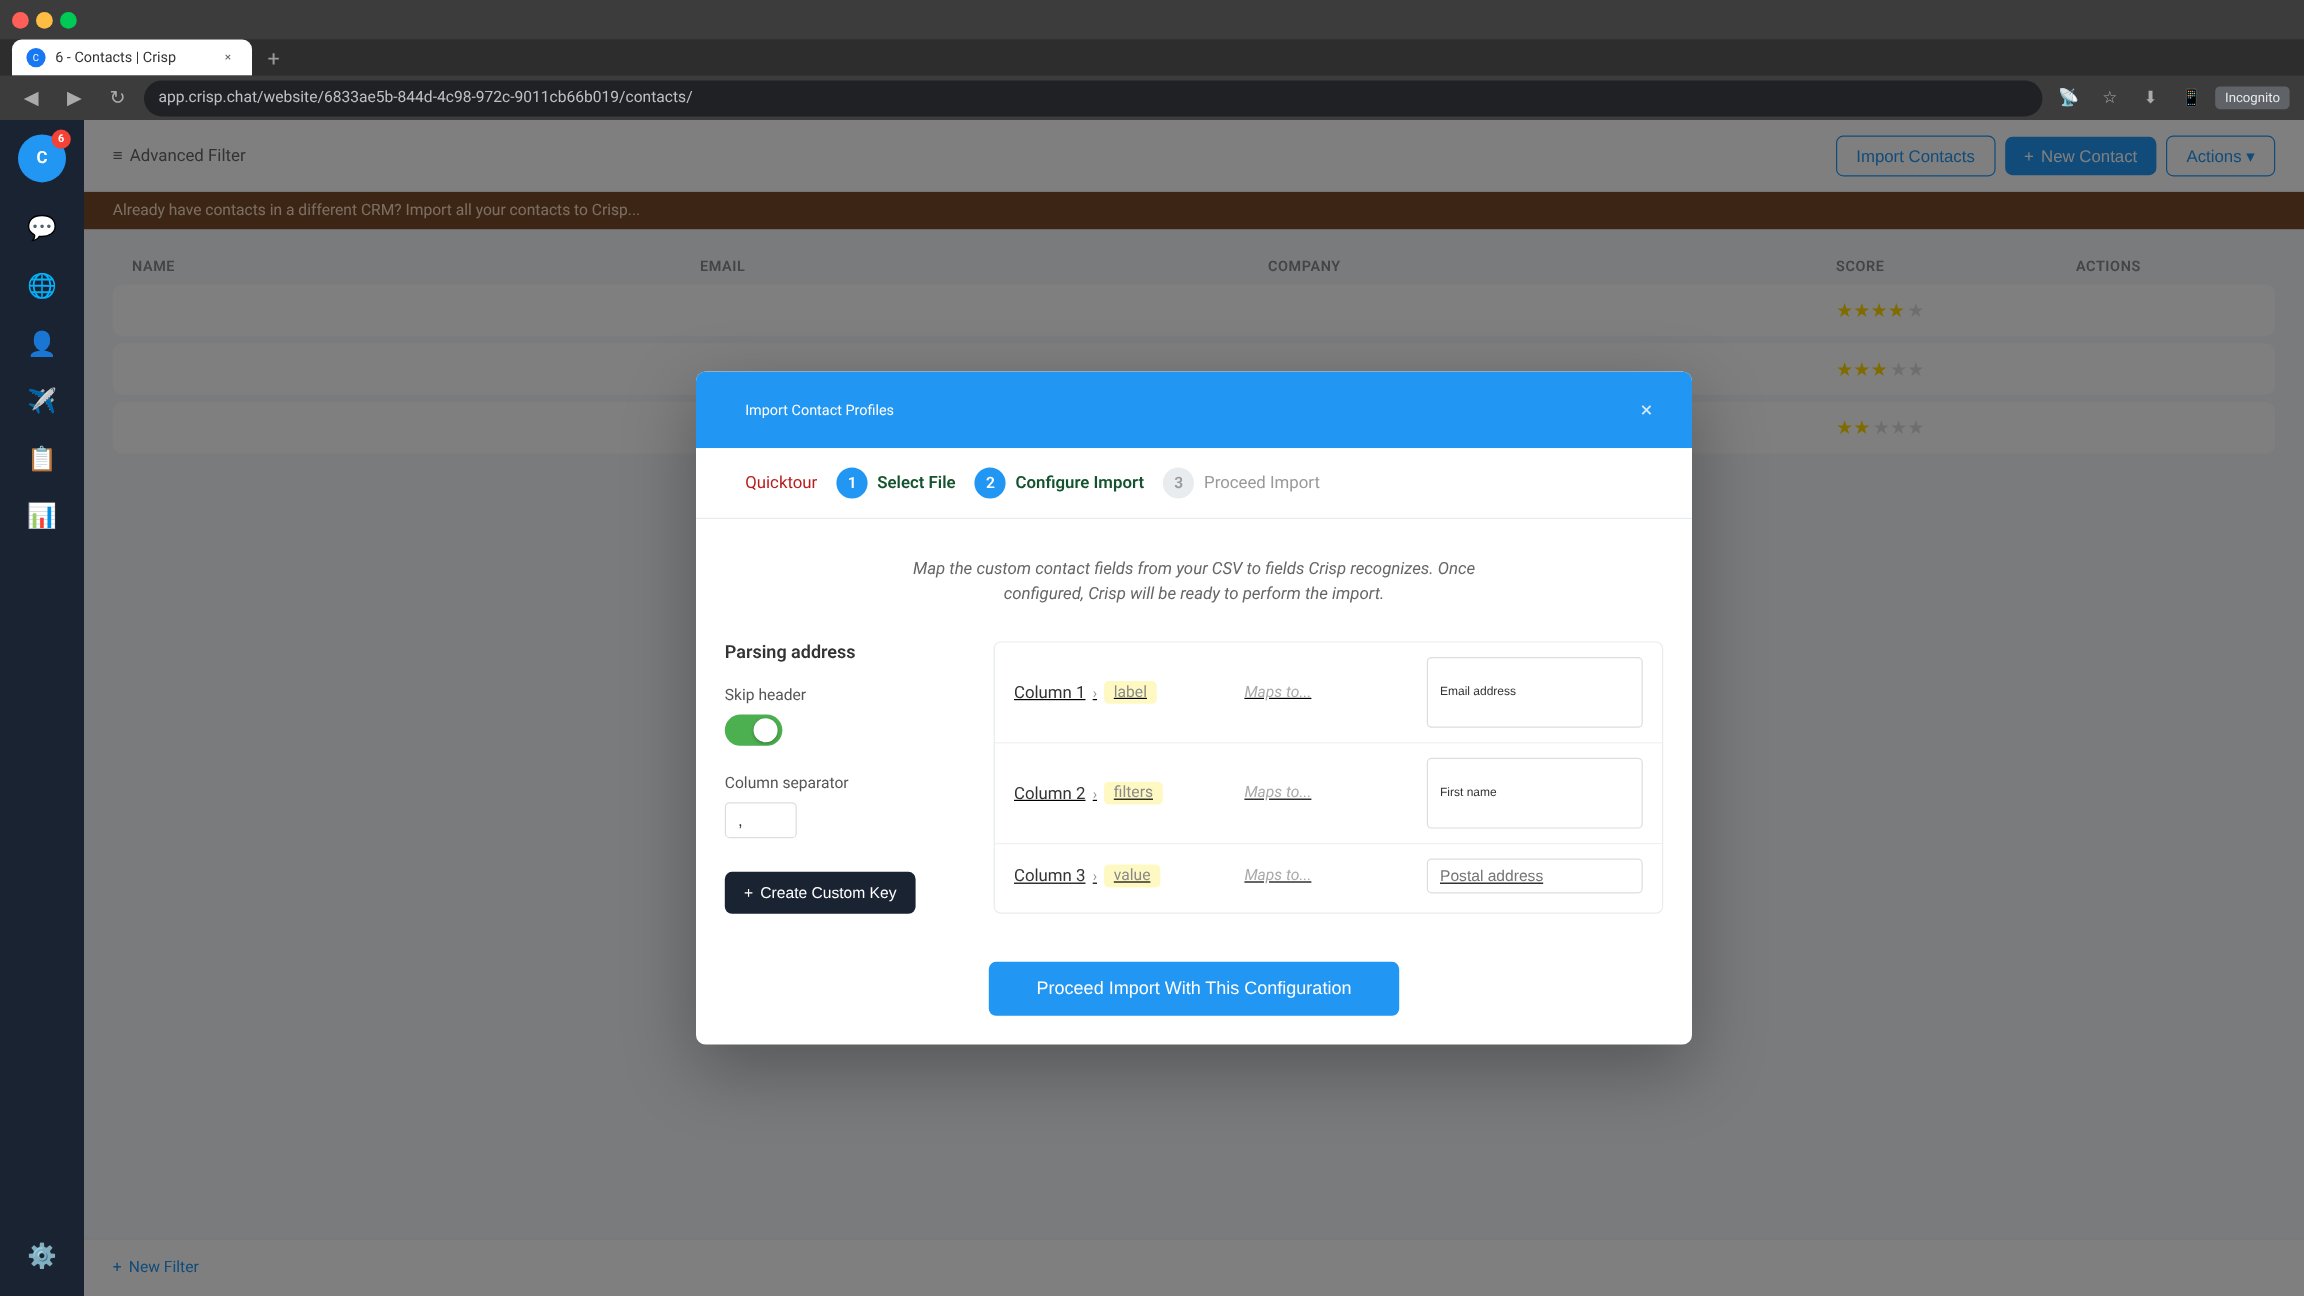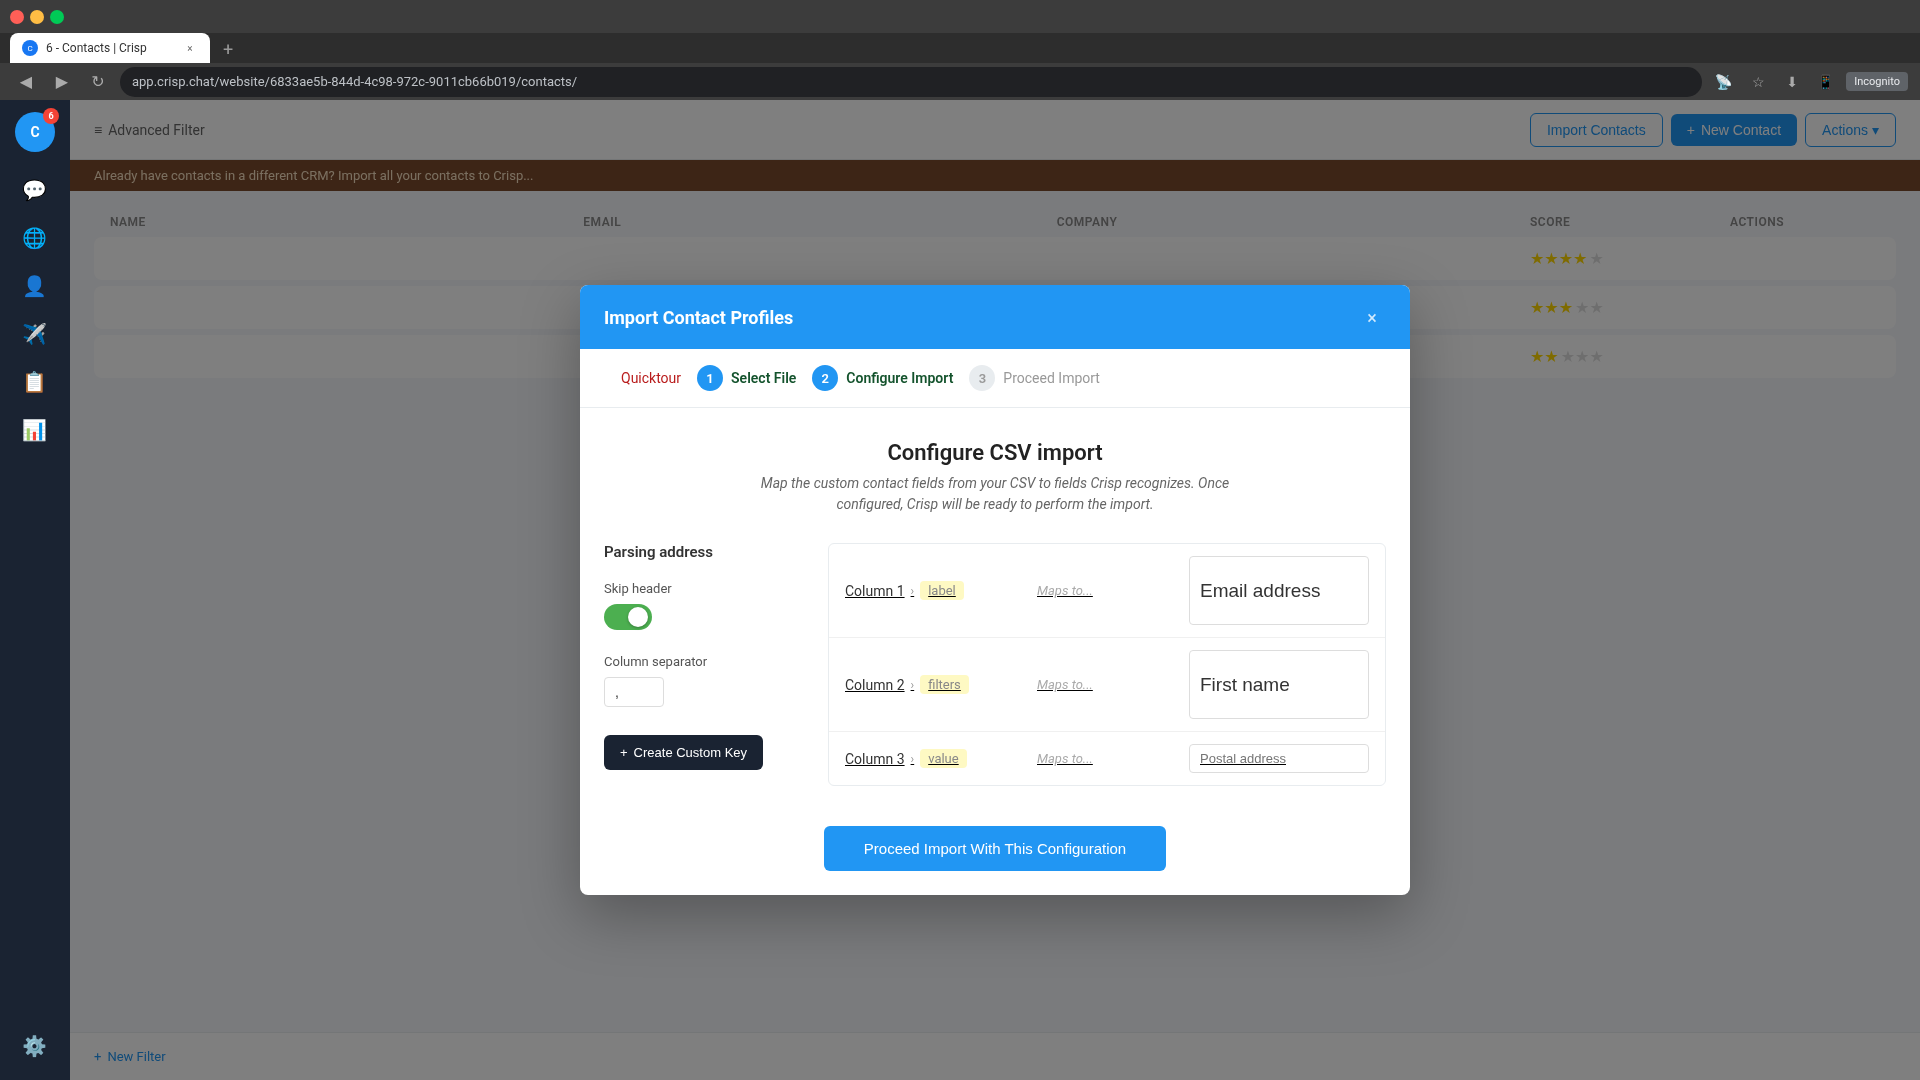--- a/index.html
+++ b/index.html
@@ -333,22 +333,23 @@
     }
     .modal-header {
       background: #2196F3;
       color: white;
       padding: 18px 24px;
       display: flex;
       align-items: center;
       justify-content: space-between;
     }
     .modal-title {
-      font-size: 18px;
-      font-weight: 700;
+      font-size: 12px;
+      font-weight: 400;
+      margin-left: 17px;
     }
     .modal-close {
       width: 28px; height: 28px;
       display: flex; align-items: center; justify-content: center;
       cursor: pointer;
       font-size: 18px;
       color: rgba(255,255,255,0.8);
       border-radius: 50%;
     }
 
@@ -531,21 +532,21 @@
       width: 100%;
     }
     .mapping-select-wrapper {
       position: relative;
     }
     .mapping-select-wrapper select {
       width: 100%;
       padding: 23px 10px;
       border: 1px solid #ddd;
       border-radius: 4px;
-      font-size: 19px;
+      font-size: 10px;
       color: #333;
       background: white;
       appearance: none;
       cursor: pointer;
     }
 
     
     .modal-footer {
       padding: 16px 24px 24px;
       display: flex;
@@ -698,21 +699,20 @@
           <div class="step-number active">2</div>
           <span class="step-label active">Configure Import</span>
         </div>
         <div class="step-item">
           <div class="step-number inactive">3</div>
           <span class="step-label inactive">Proceed Import</span>
         </div>
       </div>
 
       <div class="modal-body">
-        <h2 class="modal-section-title">Configure CSV import</h2>
         <p class="modal-section-desc">Map the custom contact fields from your CSV to fields Crisp recognizes. Once<br>configured, Crisp will be ready to perform the import.</p>
 
         <div class="config-layout">
 
           <div class="left-panel">
             <div class="parsing-title">Parsing address</div>
 
             <div class="form-group">
               <label class="form-label">Skip header</label>
               <div class="toggle-row">

